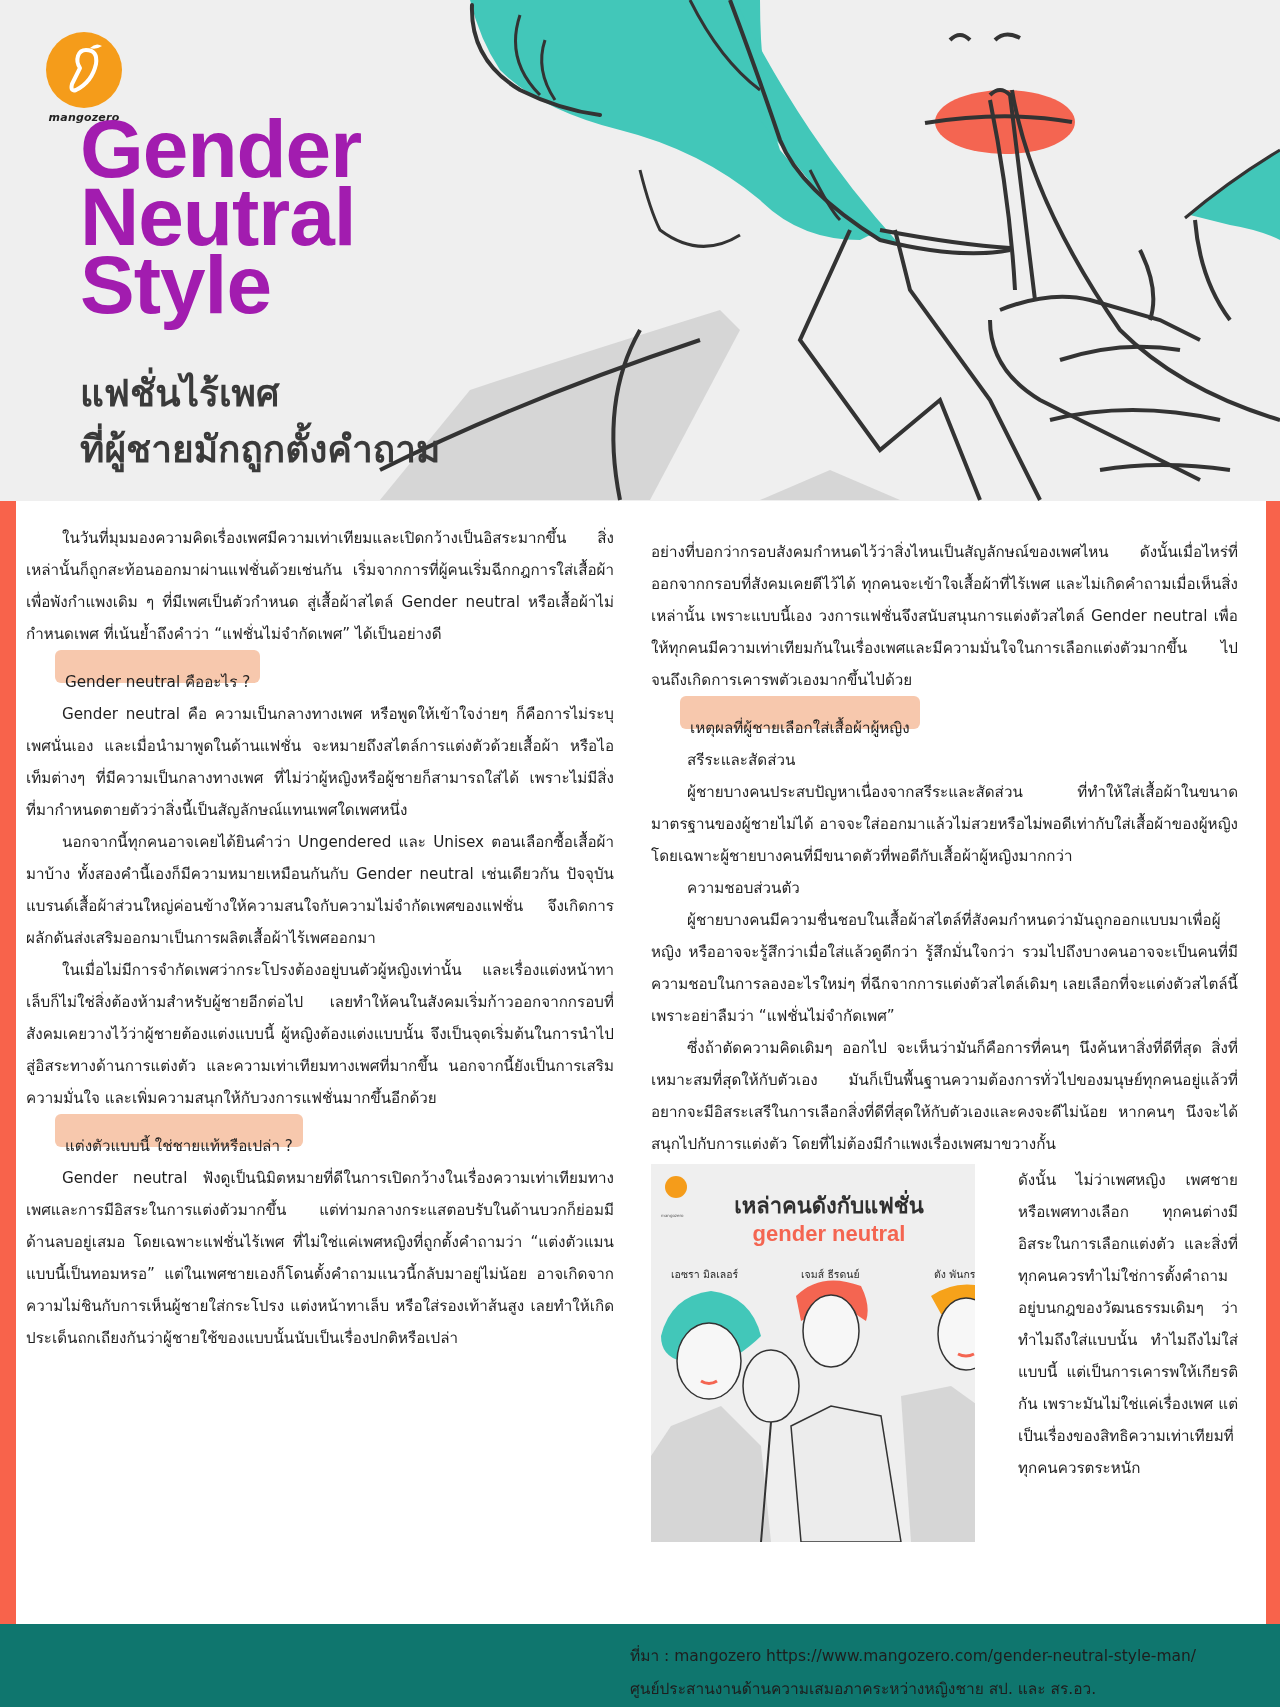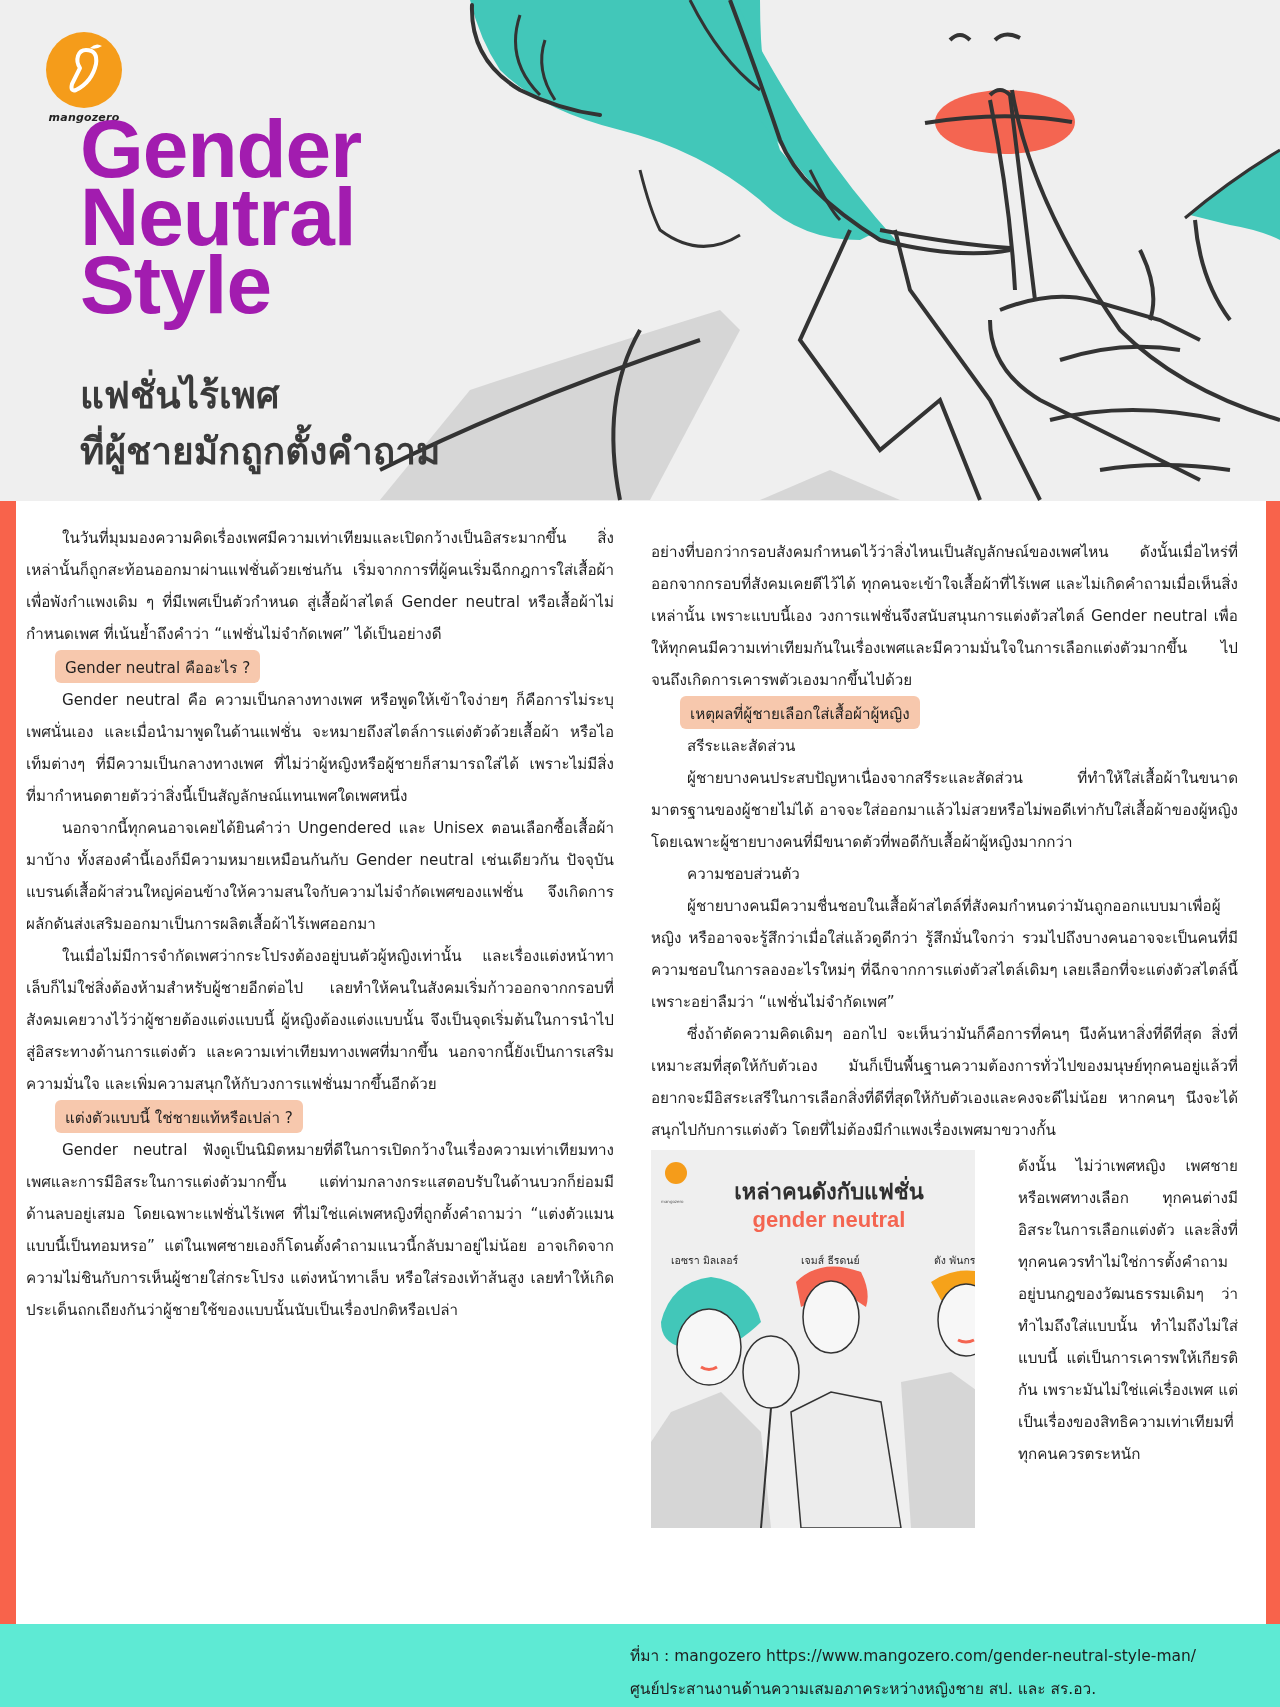--- a/index.html
+++ b/index.html
@@ -8,49 +8,49 @@
 
   
   .hero { position: absolute; left: 0; top: 0; width: 1280px; height: 501px; background: #efefef; overflow: hidden; }
   .hero-art { position: absolute; left: 0; top: 0; width: 1280px; height: 501px; }
   .logo { position: absolute; left: 45px; top: 32px; width: 78px; text-align: center; }
   .logo-circle { width: 76px; height: 76px; border-radius: 50%; background: #f59c1a; margin: 0 auto; position: relative; }
   .logo-circle svg { position: absolute; left: 0; top: 0; }
   .logo-text { font-family: "DejaVu Sans", sans-serif; font-weight: bold; font-style: italic; font-size: 11px; color: #222; margin-top: 3px; letter-spacing: 0.2px; }
   .hero-title { position: absolute; left: 80px; top: 115px; font-family: "Liberation Sans", sans-serif; font-weight: bold; color: #a21caf; font-size: 82px; line-height: 68px; letter-spacing: -1px; }
   .hero-title div { height: 68px; }
-  .hero-sub { position: absolute; left: 80px; top: 368px; font-family: Liberation Sans, sans-serif; font-weight: bold; color: #3a3a3a; font-size: 37px; line-height: 56px; }
+  .hero-sub { position: absolute; left: 80px; top: 368px; font-family: Liberation Mono, monospace; font-weight: bold; color: #3a3a3a; font-size: 37px; line-height: 56px; }
 
   
   .bar-left { position: absolute; left: 0; top: 501px; width: 16px; height: 1123px; background: #f8634b; }
   .bar-right { position: absolute; left: 1266px; top: 501px; width: 14px; height: 1123px; background: #f8634b; }
 
   
   .col { position: absolute; top: 522px; font-family: "DejaVu Sans", sans-serif; font-size: 15.2px; line-height: 32px; color: #1f1f1f; }
   .col-left { left: 26px; width: 588px; }
   .col-right { left: 651px; width: 587px; margin-top: 14px; }
   .col p { text-align: justify; text-align-last: left; }
   .col p.indent { text-indent: 36px; }
   .col p.sub { padding-left: 36px; }
-  .hl { display: inline-block; background: #f7c8ad; border-radius: 6px; padding: 2px 10px; margin-left: 29px; line-height: 32px; height: 33px; }
+  .hl { display: inline-block; background: #f7c8ad; border-radius: 6px; padding: 16px 10px; margin-left: 29px; line-height: 32px; height: 33px; }
 
   
   .float-wrap { position: relative; margin-top: 4px; height: 380px; }
   .card { position: absolute; left: 0; top: 0; width: 324px; height: 378px; background: #efefef; overflow: hidden; }
   .card-logo { position: absolute; left: 14px; top: 12px; width: 22px; height: 22px; border-radius: 50%; background: #f59c1a; }
   .card-logo-text { position: absolute; left: 10px; top: 36px; font-size: 4px; color: #555; }
   .card-title { position: absolute; left: 0; width: 356px; top: 26px; text-align: center; font-weight: bold; font-size: 22px; color: #2f2f2f; }
   .card-sub { position: absolute; left: 0; width: 356px; top: 54px; text-align: center; font-family: "Liberation Sans", sans-serif; font-weight: bold; font-size: 22px; color: #f46551; }
   .card-names { position: absolute; top: 94px; left: 0; width: 356px; font-size: 10.5px; color: #2a2a2a; }
   .card-names span { position: absolute; }
   .card-art { position: absolute; left: 0; top: 112px; }
   .side-text { position: absolute; left: 367px; top: 0; width: 220px; text-align: justify; text-align-last: left; }
 
   
-  .footer { position: absolute; left: 0; top: 1624px; width: 1280px; height: 83px; background: #5eead4; }
+  .footer { position: absolute; left: 0; top: 1624px; width: 1280px; height: 83px; background: #0f766e; }
   .footer-text { position: absolute; left: 630px; top: 16px; font-family: "DejaVu Sans", sans-serif; font-size: 15.5px; line-height: 33px; color: #1e1e1e; }
 </style>
 </head>
 <body>
 
 <div class="hero">
   <svg class="hero-art" width="1280" height="501" viewBox="0 0 1280 501">
 
     <path d="M380 500 L470 390 Q560 360 720 310 L740 330 L650 500 Z" fill="#d6d6d6"></path>
     <path d="M760 500 L830 470 L900 500 Z" fill="#d6d6d6"></path>

